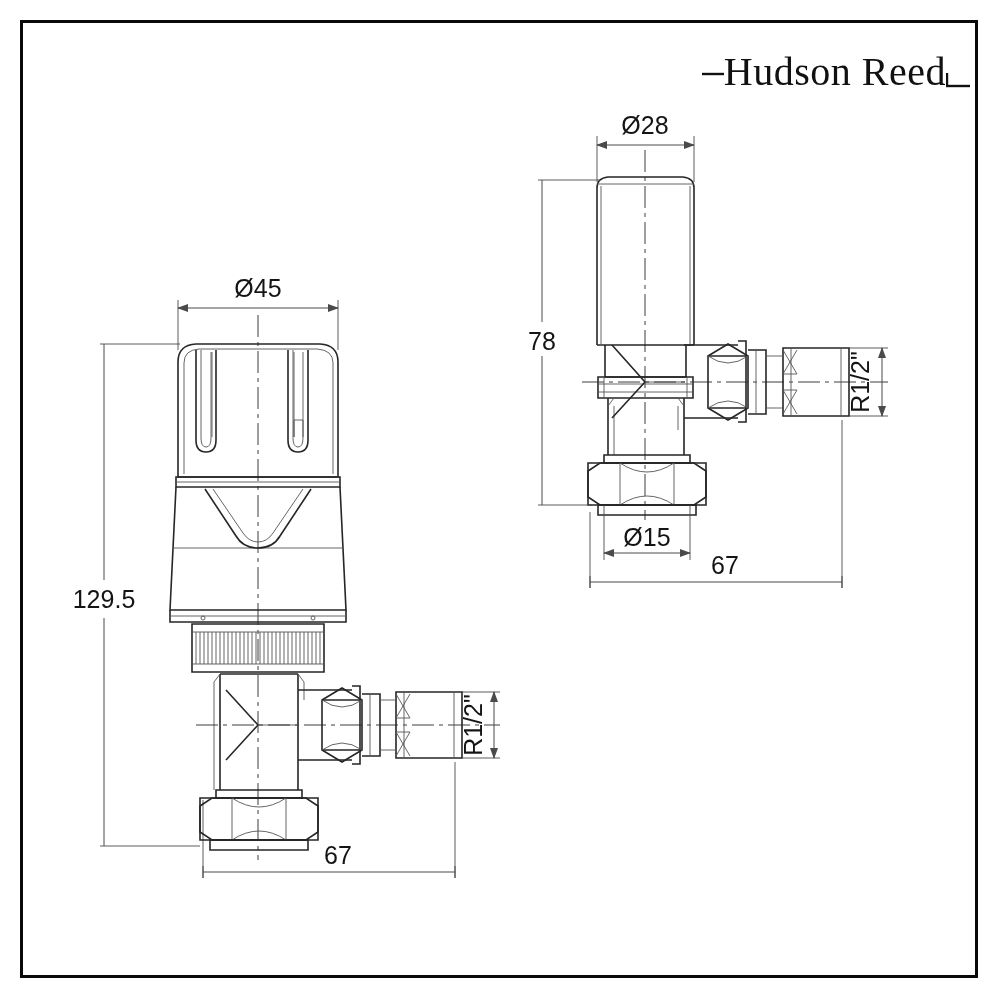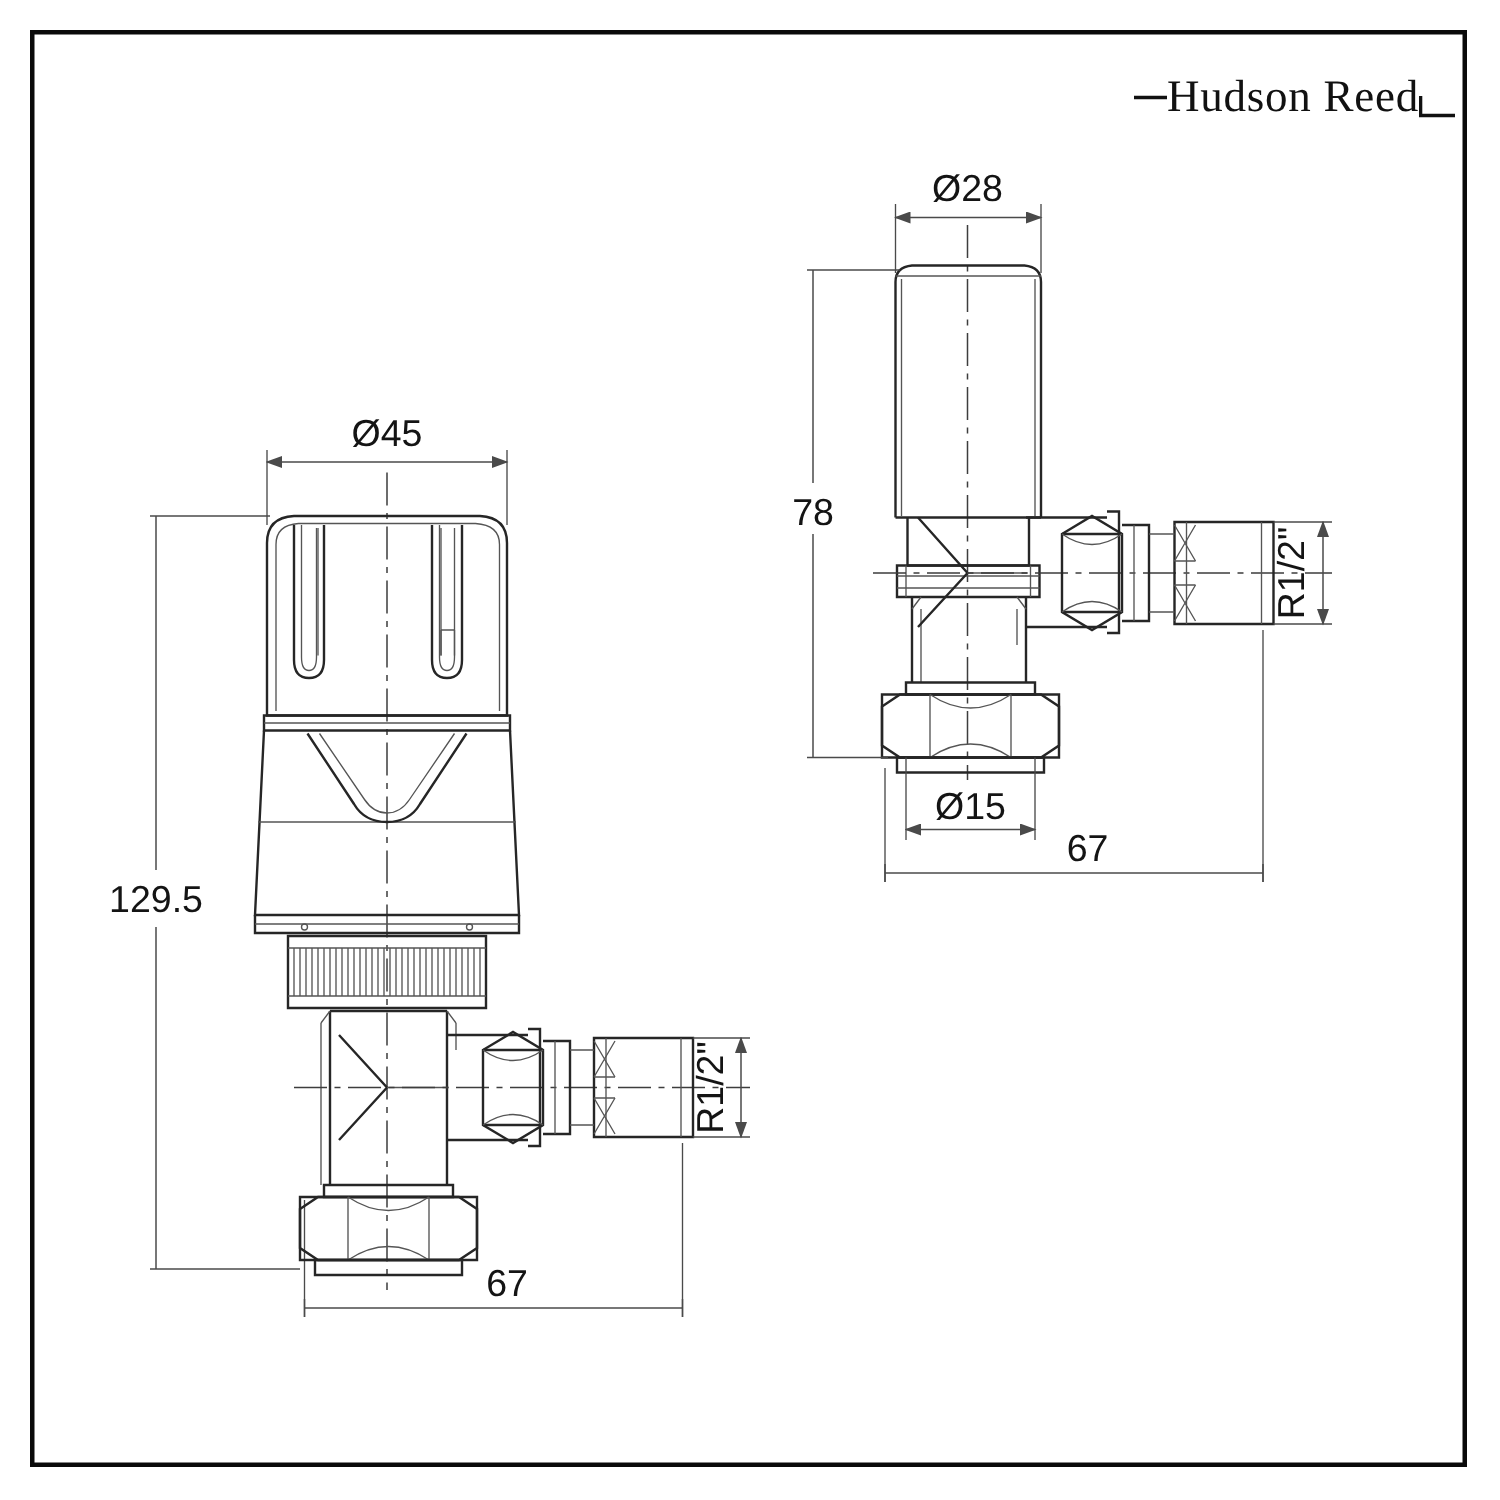--- a/index.html
+++ b/index.html
@@ -25,21 +25,21 @@
     width: 952px;
     height: 952px;
     border: 3px solid #0a0a0a;
     box-sizing: content-box;
   }
   #brand {
     position: absolute;
     right: 30px;
     top: 48px;
     font-family: "Liberation Serif", serif;
-    font-size: 30px;
+    font-size: 40px;
     letter-spacing: 0.5px;
     color: #111111;
     white-space: nowrap;
   }
   #brand .tick {
     display: inline-block;
     vertical-align: middle;
   }
   svg#dwg {
     position: absolute;

